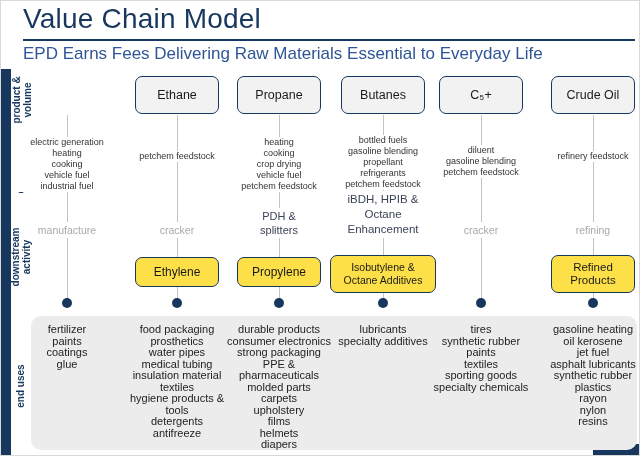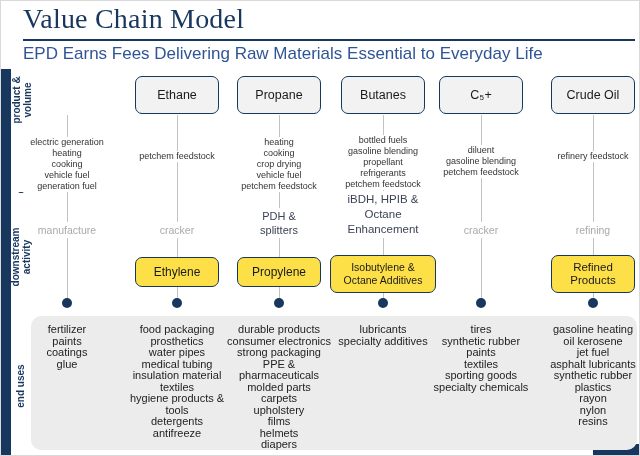--- a/index.html
+++ b/index.html
@@ -1,21 +1,21 @@
 <!DOCTYPE html>
 <html><head>
 <meta charset="utf-8">
 <style>
   * { box-sizing: border-box; margin: 0; padding: 0; }
   html, body { width: 640px; height: 456px; }
   body { font-family: "Liberation Sans", sans-serif; background: #ffffff; position: relative; overflow: hidden; }
 
   .slide { position: absolute; inset: 0; background: #ffffff; overflow: hidden; border: 1px solid #d9d9d9; }
 
-  .title { position: absolute; left: 22px; top: 2px; font-size: 28px; font-weight: 500; color: #17375E; letter-spacing: .2px; font-family: Liberation Serif, serif; }
+  .title { position: absolute; left: 22px; top: 2px; font-size: 28px; font-weight: 500; color: #17375E; letter-spacing: .2px; }
   .title-rule { position: absolute; left: 22px; top: 38px; width: 612px; height: 2px; background: #17375E; }
   .subtitle { position: absolute; left: 22px; top: 43px; font-size: 17px; font-weight: 400; color: #2F5597; }
 
   .left-bar { position: absolute; left: 0; top: 68px; width: 10px; height: 388px; background: #17375E; }
   .corner-bar { position: absolute; right: 0; bottom: 0; width: 46px; height: 11px; background: #17375E; }
 
   .rail-label { position: absolute; transform: rotate(-90deg); transform-origin: top left; color: #17375E;
                 font-weight: 700; font-size: 10px; line-height: 11px; text-align: center;
                 display: flex; align-items: center; justify-content: center; }
   .rail-label span { display: block; max-width: 68px; margin: 0 auto; }
@@ -75,21 +75,21 @@
 
   <div class="end-panel"></div>
 
   <div class="col" style="left:12px;">
     <div class="vline"></div>
     <div class="uses" style="top:66px;">
         <div>electric generation</div>
         <div>heating</div>
         <div>cooking</div>
         <div>vehicle fuel</div>
-        <div>generation fuel</div>
+        <div>industrial fuel</div>
       </div>
     <div class="activity muted" style="top:151px;">manufacture</div>
     <div class="dot"></div>
     <div class="enduses">
         <div>fertilizer</div>
         <div>paints</div>
         <div>coatings</div>
         <div>glue</div>
       </div>
   </div>

